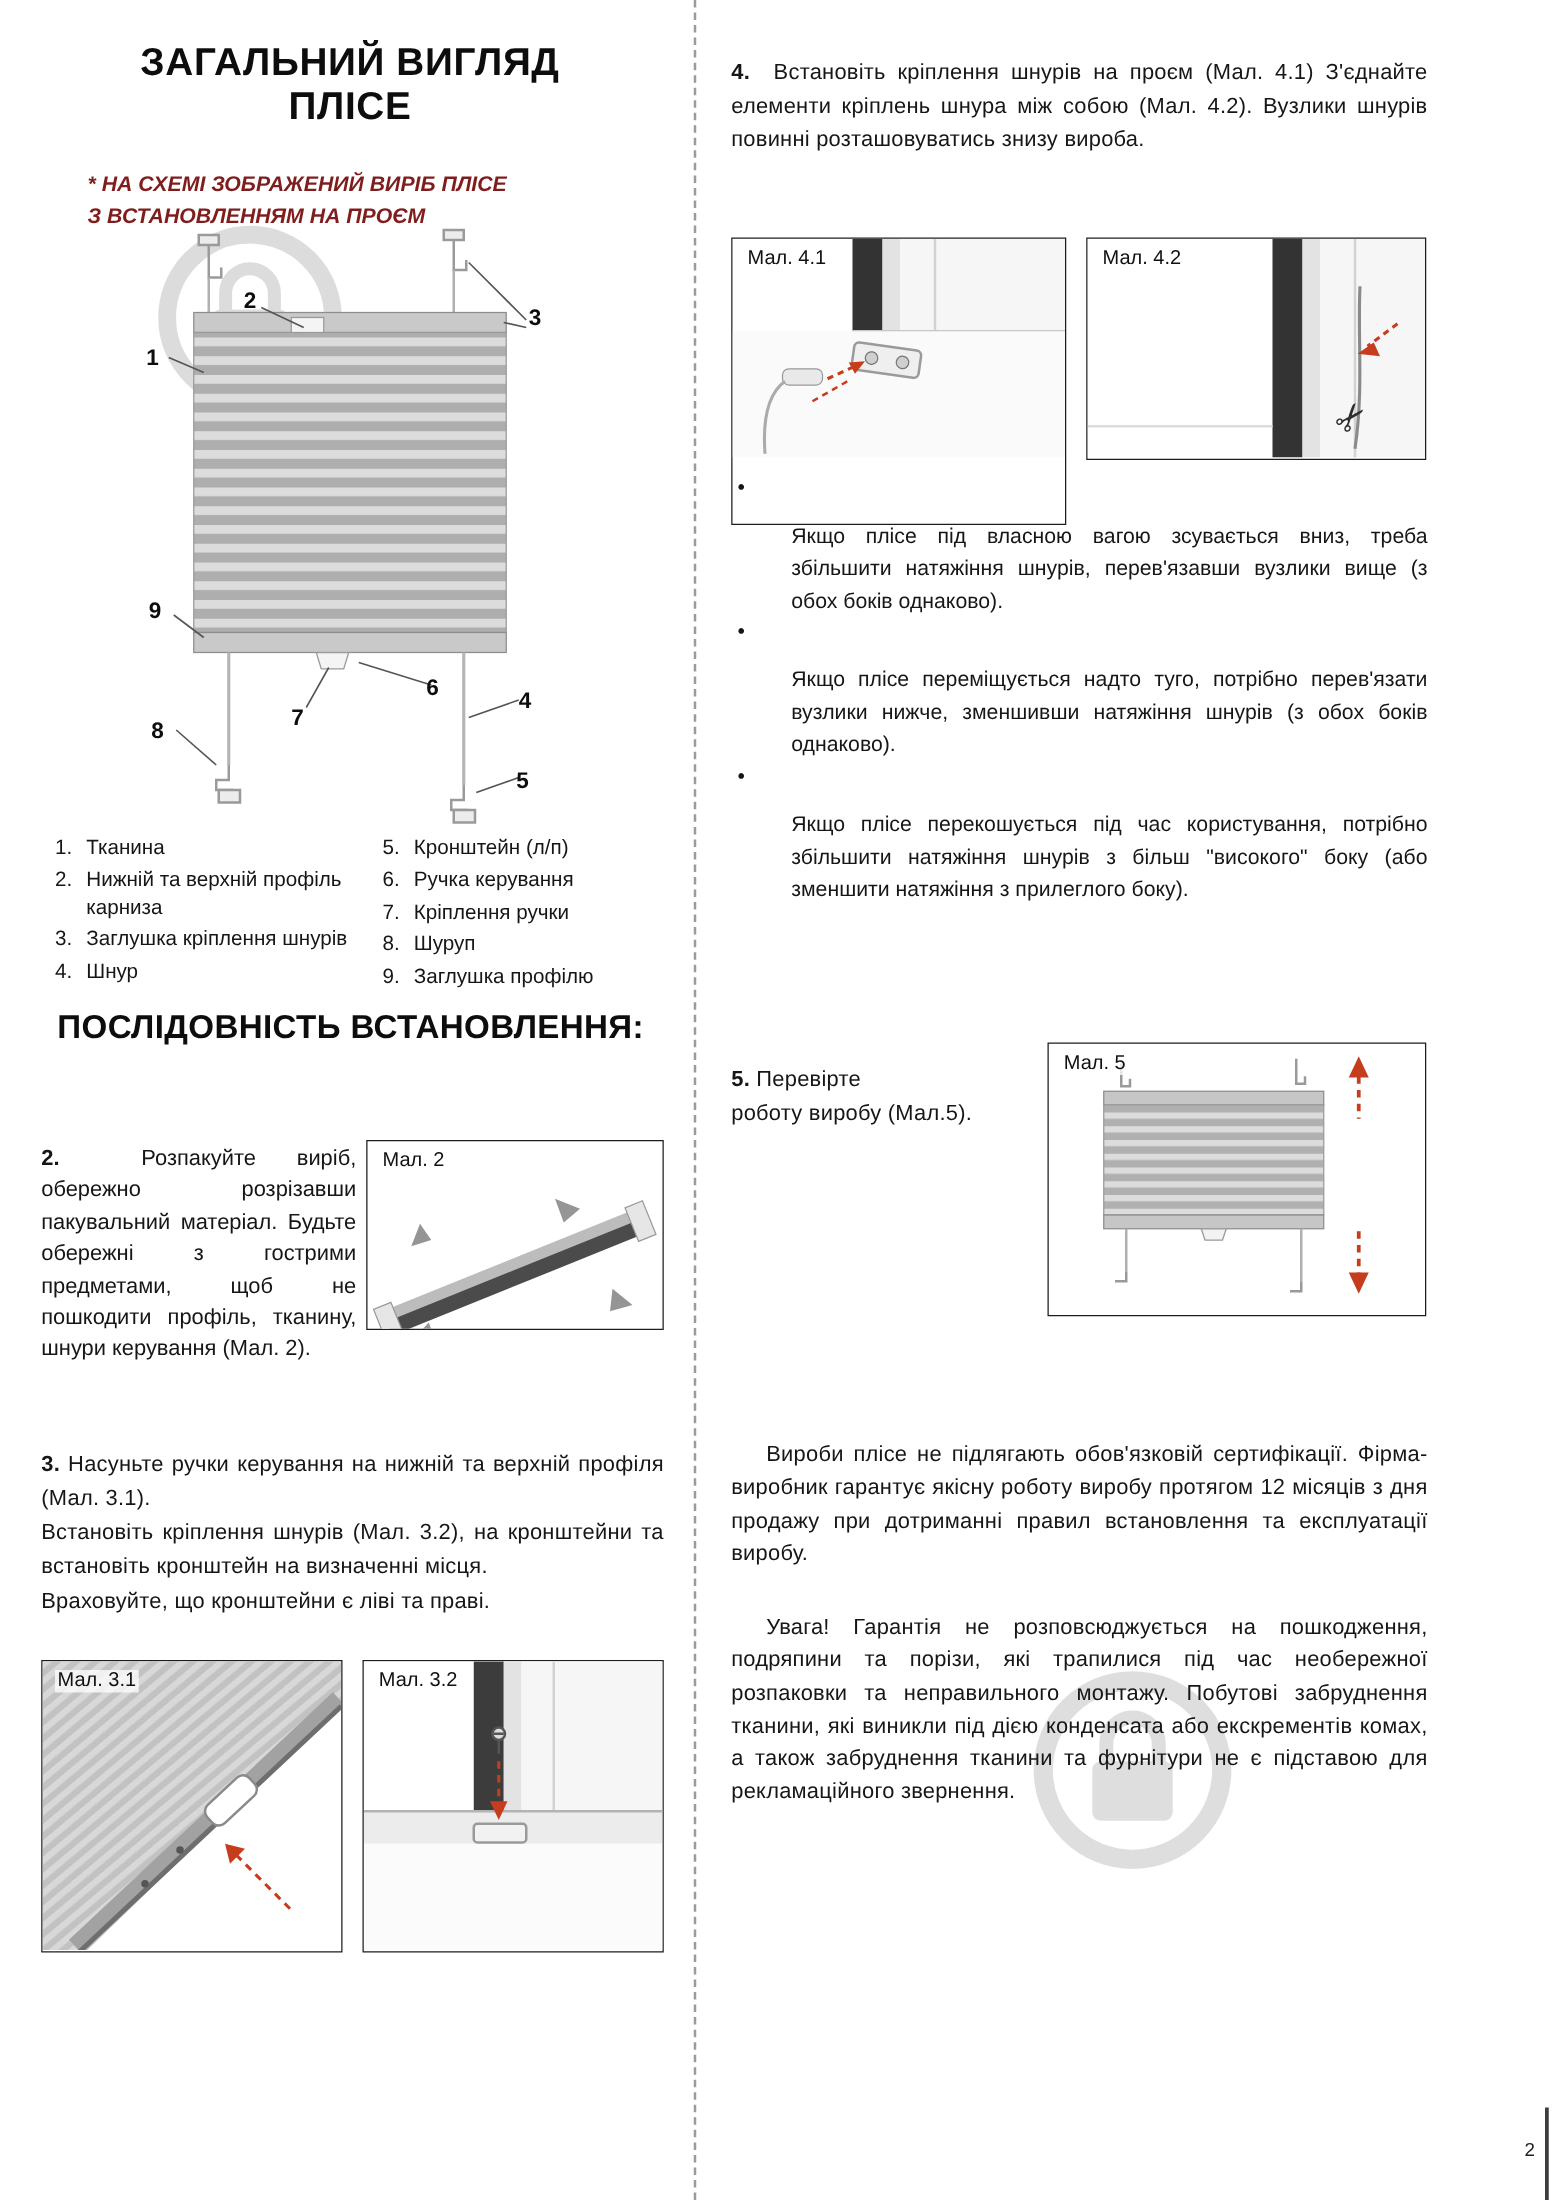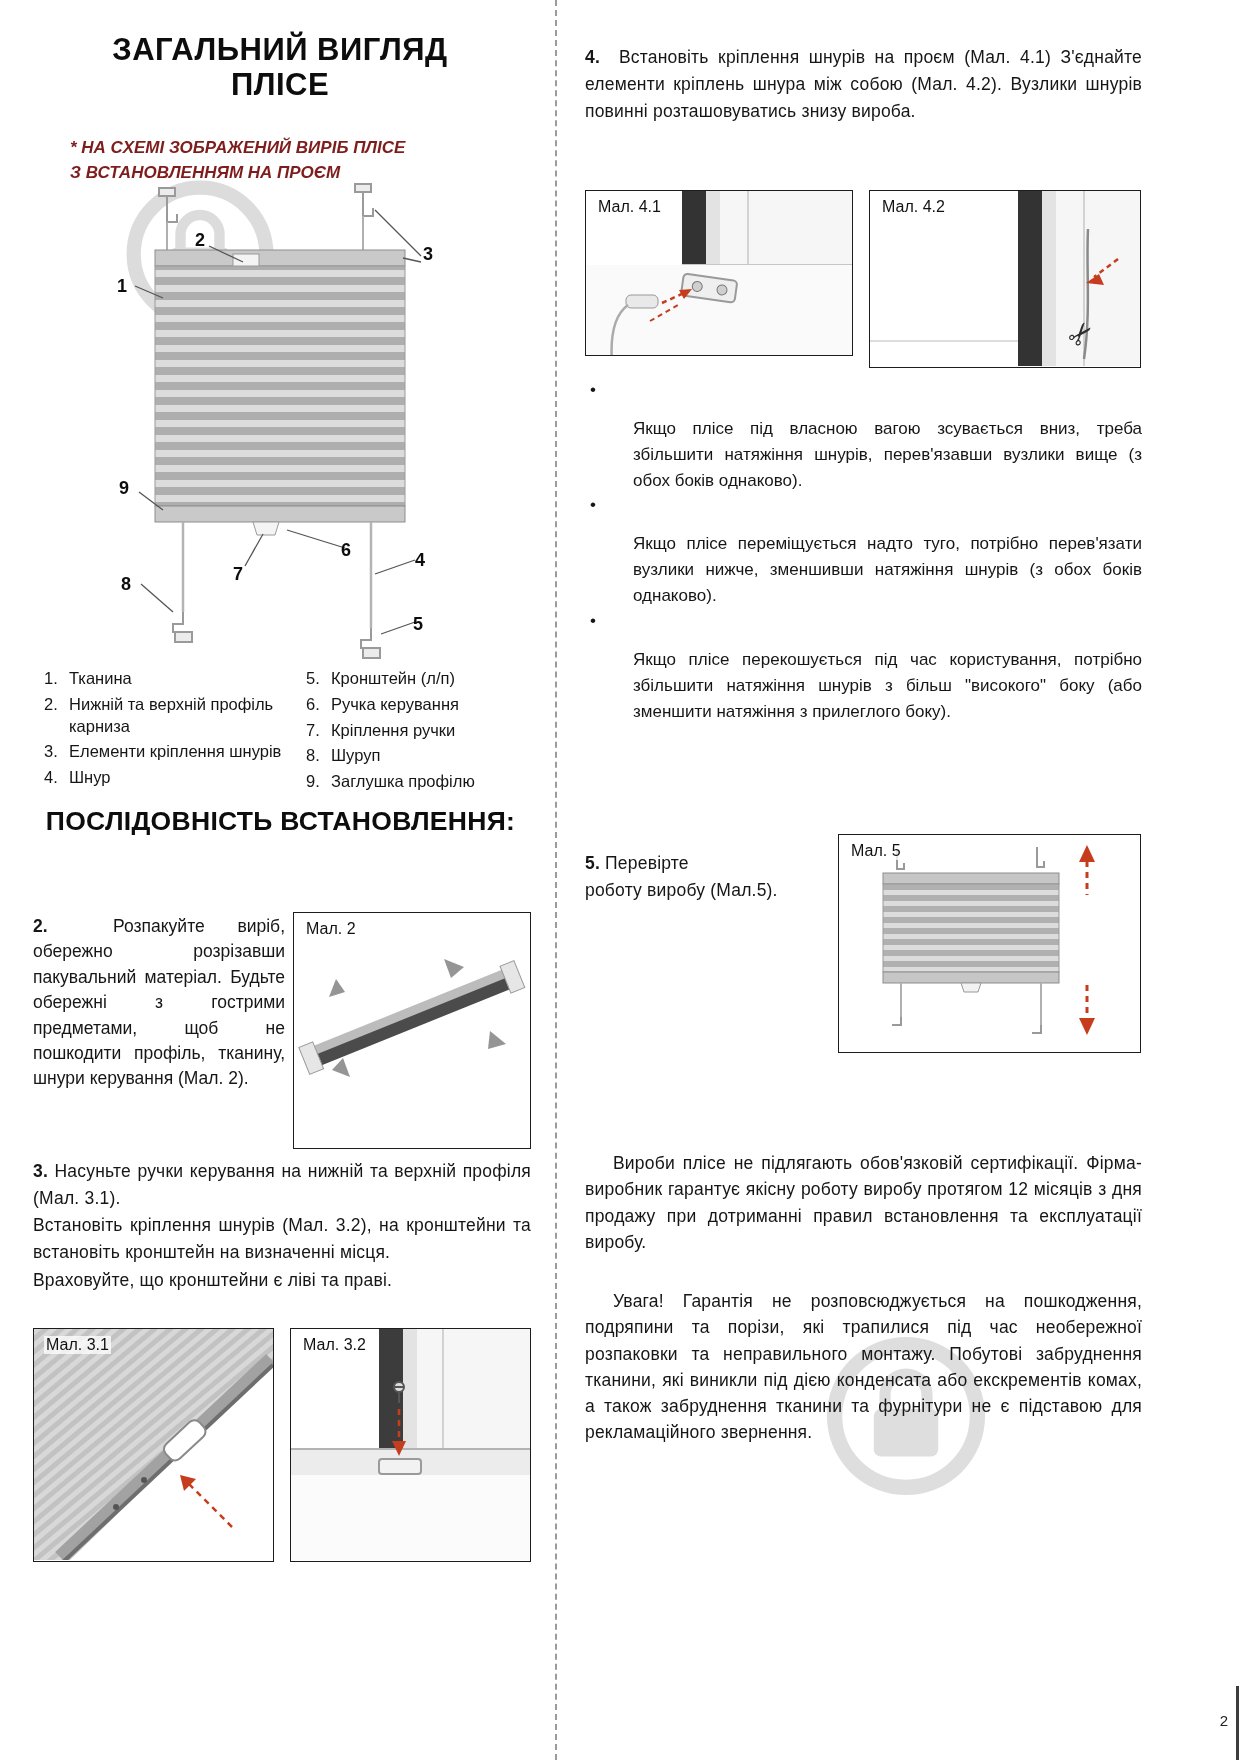--- a/index.html
+++ b/index.html
@@ -134,21 +134,21 @@
       <div class="leg-item">
         <span class="leg-num">1.</span>
         <span class="leg-text">Тканина</span>
       </div>
       <div class="leg-item">
         <span class="leg-num">2.</span>
         <span class="leg-text">Нижній та верхній профіль карниза</span>
       </div>
       <div class="leg-item">
         <span class="leg-num">3.</span>
-        <span class="leg-text">Елементи кріплення шнурів</span>
+        <span class="leg-text">Заглушка кріплення шнурів</span>
       </div>
       <div class="leg-item">
         <span class="leg-num">4.</span>
         <span class="leg-text">Шнур</span>
       </div>
     </div>
     <div class="leg-col2">
       <div class="leg-item">
         <span class="leg-num">5.</span>
         <span class="leg-text">Кронштейн (л/п)</span>
@@ -172,21 +172,21 @@
     </div>
   </div>
 
   <div class="abs h-sec z1" style="left:28px; top:806px; width:505px;">ПОСЛІДОВНІСТЬ ВСТАНОВЛЕННЯ:</div>
 
   <div class="abs para-narrow z1" style="left:33px; top:914px; width:252px;">
     <span class="b">2.</span>&nbsp;
     <span>Розпакуйте виріб, обережно розрізавши пакувальний матеріал. Будьте обережні з гострими предметами, щоб не пошкодити профіль, тканину, шнури керування (Мал. 2).</span>
   </div>
 
-  <div class="figbox" style="left:293px; top:912px; width:238px; height:237px;">
+  <div class="figbox" style="left:293px; top:912px; width:238px; height:152px;">
     <div class="figlabel">Мал. 2</div>
     <svg class="figsvg" width="236" height="211" viewBox="0 0 236 211">
       <g transform="rotate(-22 118 105)">
         <rect x="8" y="94" width="220" height="10" fill="#bcbcbc"></rect>
         <rect x="8" y="103" width="220" height="12" fill="#4b4b4b"></rect>
         <rect x="2" y="90" width="15" height="29" fill="#e6e6e6" stroke="#9a9a9a"></rect>
         <rect x="219" y="90" width="15" height="29" fill="#e6e6e6" stroke="#9a9a9a"></rect>
       </g>
       <g fill="#959595">
         <path d="M150 46 l20 8 -13 11 z"></path>
@@ -245,21 +245,21 @@
       <line x1="108" y1="80" x2="108" y2="114" stroke="#c63d1e" stroke-width="2.5" stroke-dasharray="6 5"></line>
       <polygon points="108,127 101,112 115,112" fill="#c63d1e"></polygon>
     </svg>
   </div>
 
   <div class="abs para z1" style="left:585px; top:44px; width:557px;">
     <span class="b">4.</span>&nbsp;
     <span>Встановіть кріплення шнурів на проєм (Мал. 4.1) З'єднайте елементи кріплень шнура між собою (Мал. 4.2). Вузлики шнурів повинні розташовуватись знизу вироба.</span>
   </div>
 
-  <div class="figbox" style="left:585px; top:190px; width:268px; height:166px;">
+  <div class="figbox" style="left:585px; top:190px; width:268px; height:230px;">
     <div class="figlabel">Мал. 4.1</div>
     <svg class="figsvg" width="266" height="175" viewBox="0 0 266 175">
       <rect width="266" height="175" fill="#fff"></rect>
       <rect x="134" y="0" width="132" height="74" fill="#f6f6f6"></rect>
       <line x1="162" y1="0" x2="162" y2="74" stroke="#d2d2d2" stroke-width="2"></line>
       <polygon points="96,0 120,0 120,74 96,74" fill="#333"></polygon>
       <polygon points="120,0 134,0 134,74 120,74" fill="#e3e3e3"></polygon>
       <line x1="96" y1="74" x2="266" y2="74" stroke="#c6c6c6" stroke-width="2"></line>
       <rect x="0" y="74" width="266" height="101" fill="#fafafa"></rect>
       <g transform="rotate(8 122 98)">

